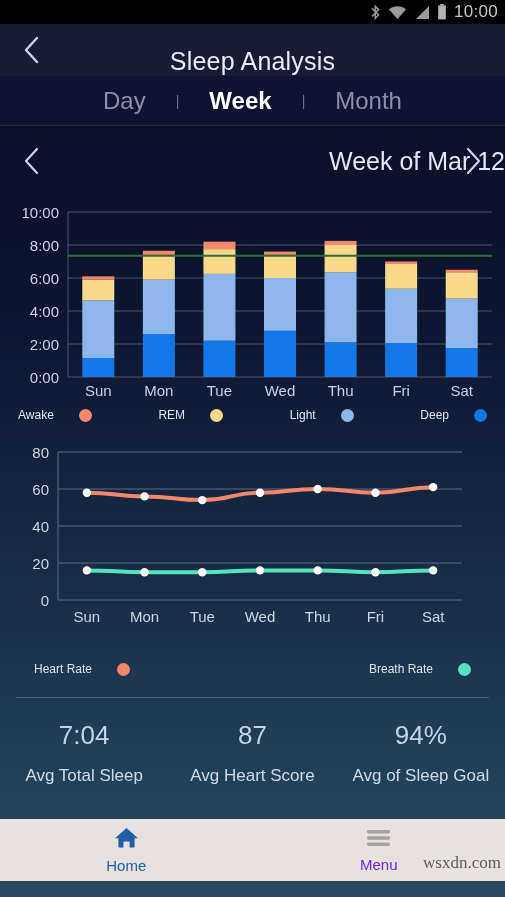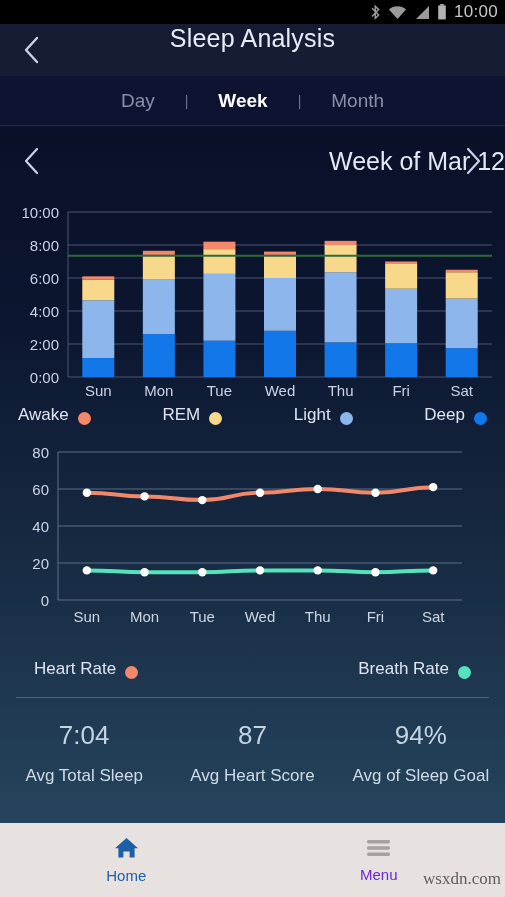--- a/index.html
+++ b/index.html
@@ -15,36 +15,36 @@
   
   .statusbar {
     height:24px; background:#000000; display:flex; align-items:center;
     justify-content:flex-end; padding-right:7px; gap:7px;
   }
   .statusbar .sicon { display:flex; align-items:center; }
   .status-time { color:#c8c8c8; font-size:17px; letter-spacing:.3px; }
 
   
   .titlebar {
-    height:52px; background:#161c33; display:flex; align-items:flex-start;
+    height:52px; background:#161c33; display:flex; align-items:flex-end;
     position:relative;
   }
   .back-arrow { position:absolute; left:10px; top:0; height:52px; width:44px;
     display:flex; align-items:center; justify-content:center; }
   .title-text {
     width:100%; text-align:center; color:#e9edf7; font-size:25px;
     font-weight:400; letter-spacing:.2px;
   }
 
   
   .tabbar {
     height:50px; background:#0d1330; display:flex; align-items:center;
     justify-content:center; gap:0; border-bottom:1px solid #222a47;
   }
-  .tab { font-size:19px; color:#8a90a8; padding:0 4px; }
+  .tab { font-size:24px; color:#8a90a8; padding:0 4px; }
   .tab.active { color:#ffffff; font-weight:bold; }
   .tab-sep { color:#6a7290; font-size:14px; padding:0 26px; }
 
   
   .content {
     position:absolute; top:126px; left:0; right:0; bottom:0;
     background:linear-gradient(to bottom,#0a1028 0%,#0c1630 26%,#182c44 58%,#24415a 86%,#2a4a63 100%);
   }
 
   
@@ -58,21 +58,21 @@
   .week-label { width:100%; text-align:right; color:#e2e8f5; font-size:25px; }
 
   
   .barchart-wrap { position:relative; height:200px; margin:0; }
   .barchart-svg { display:block; }
 
   
   .legend-row {
     display:flex; align-items:center; padding:0 18px; height:38px;
   }
-  .legend-item { display:flex; align-items:flex-end; gap:9px; color:#dfe5f2; font-size:17px; }
+  .legend-item { display:flex; align-items:flex-end; gap:25px; color:#dfe5f2; font-size:12px; }
   .legend-dot { width:13px; height:13px; border-radius:50%; display:inline-block; }
   .legend-row.four .legend-item:nth-child(1){ flex:0 0 auto; }
   .legend-row.four { justify-content:space-between; }
   .legend-row.two { justify-content:space-between; padding:0 34px; height:40px; }
 
   
   .linechart-wrap { height:215px; }
 
   
   .divider { height:1px; background:#4a637c; margin:8px 16px 0 16px; }
@@ -80,21 +80,21 @@
   
   .summary {
     display:flex; padding-top:22px;
   }
   .sum-cell { flex:1; text-align:center; }
   .sum-value { color:#c3d4e4; font-size:26px; font-weight:300; letter-spacing:0px; }
   .sum-label { color:#cfdbe8; font-size:17px; margin-top:15px; }
 
   
   .bottomnav {
-    position:absolute; left:0; right:0; bottom:0; height:74px;
+    position:absolute; left:0; right:0; bottom:16px; height:62px;
     background:#e7e1df; border-top-left-radius:0; border-top-right-radius:0;
     display:flex; align-items:center; overflow:hidden;
   }
   .bottomnav::before{
     content:""; position:absolute; top:-34px; left:-4%; width:108%; height:68px;
     background:#e7e1df; border-radius:50%/100%;
   }
   .nav-cell { flex:1; position:relative; z-index:2; display:flex; flex-direction:column;
     align-items:center; justify-content:center; gap:3px; }
   .nav-label { font-size:15px; color:#6d28d9; }

